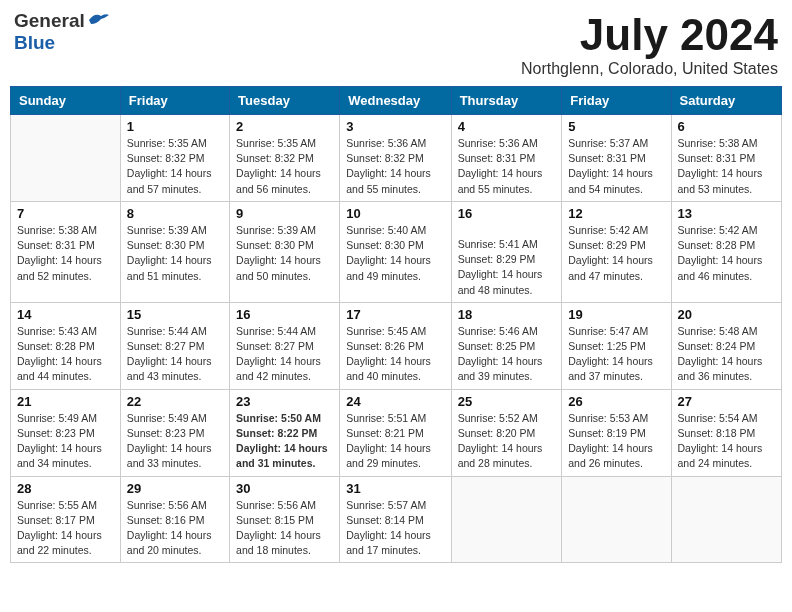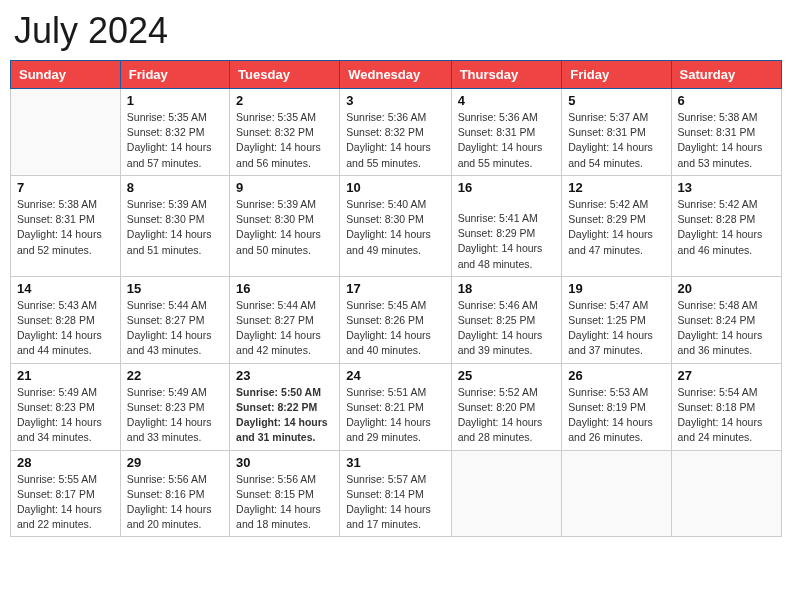--- a/index.html
+++ b/index.html
@@ -19,35 +19,35 @@
     }
     .logo {
       display: flex;
       flex-direction: column;
       align-items: flex-start;
     }
     .title-area {
       text-align: right;
     }
     .month-title {
-      font-size: 36px;
-      font-weight: normal;
+      font-size: 44px;
+      font-weight: bold;
       color: #1a1a1a;
     }
     .location-title {
       font-size: 16px;
       color: #333;
     }
     .calendar-table {
       width: 100%;
       border-collapse: collapse;
       border: 1px solid #ccc;
     }
     .calendar-table th {
-      background-color: #ef4444;
+      background-color: #0369a1;
       color: #fff;
       text-align: left;
       padding: 6px 8px;
       font-size: 13px;
       border: 1px solid #1a5aa0;
     }
     .calendar-table td {
       border: 1px solid #ccc;
       vertical-align: top;
       padding: 4px 6px;
@@ -83,22 +83,34 @@
     .logo-blue-text {
       font-size: 19px;
       font-weight: bold;
       color: #1a5fa8;
     }
   </style>
 </head>
 <body>
 
 <div class="header-area">
+  <div class="logo">
+    <div class="logo-row">
+      <span class="logo-general">General</span>
+      <svg width="24" height="18" viewBox="0 0 24 18" style="margin-left:2px;margin-top:-4px;">
+        <path d="M2,10 Q8,2 14,6 Q18,3 22,5 Q18,8 14,9 Q10,14 4,14 Z" fill="#1a5fa8"></path>
+      </svg>
+    </div>
+    <div>
+      <span class="logo-blue-text">Blue</span>
+    </div>
+  </div>
   <div class="title-area">
     <div class="month-title">July 2024</div>
+    <div class="location-title">Northglenn, Colorado, United States</div>
   </div>
 </div>
 
 <table class="calendar-table">
   <thead>
     <tr>
     <th>Sunday</th>
         <th>Friday</th>
         <th>Tuesday</th>
         <th>Wednesday</th>

